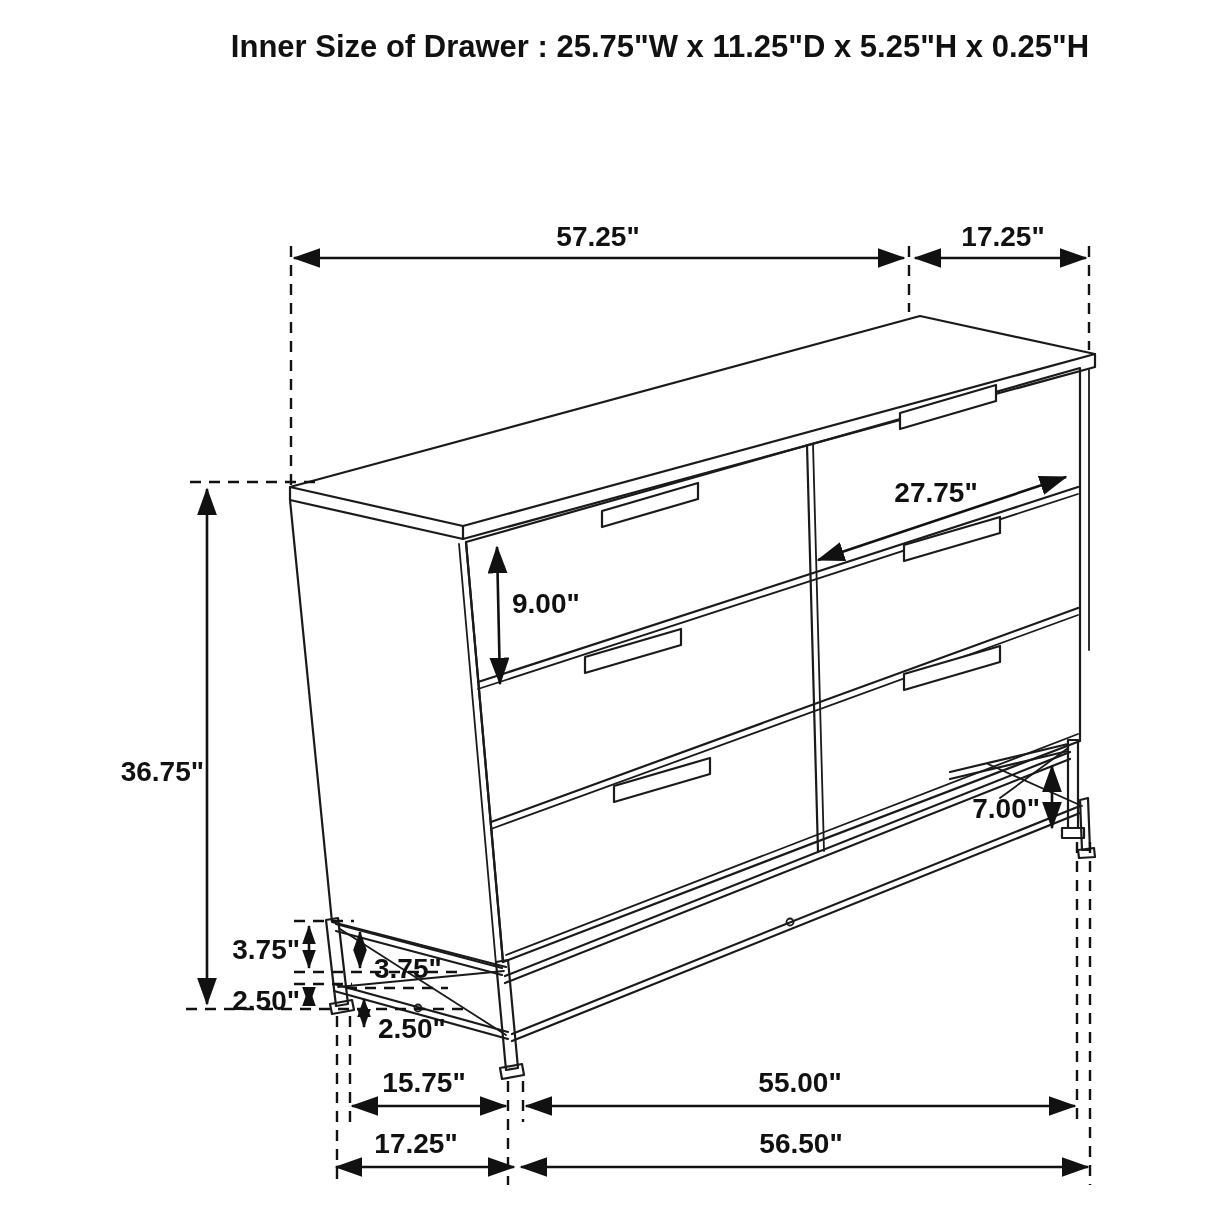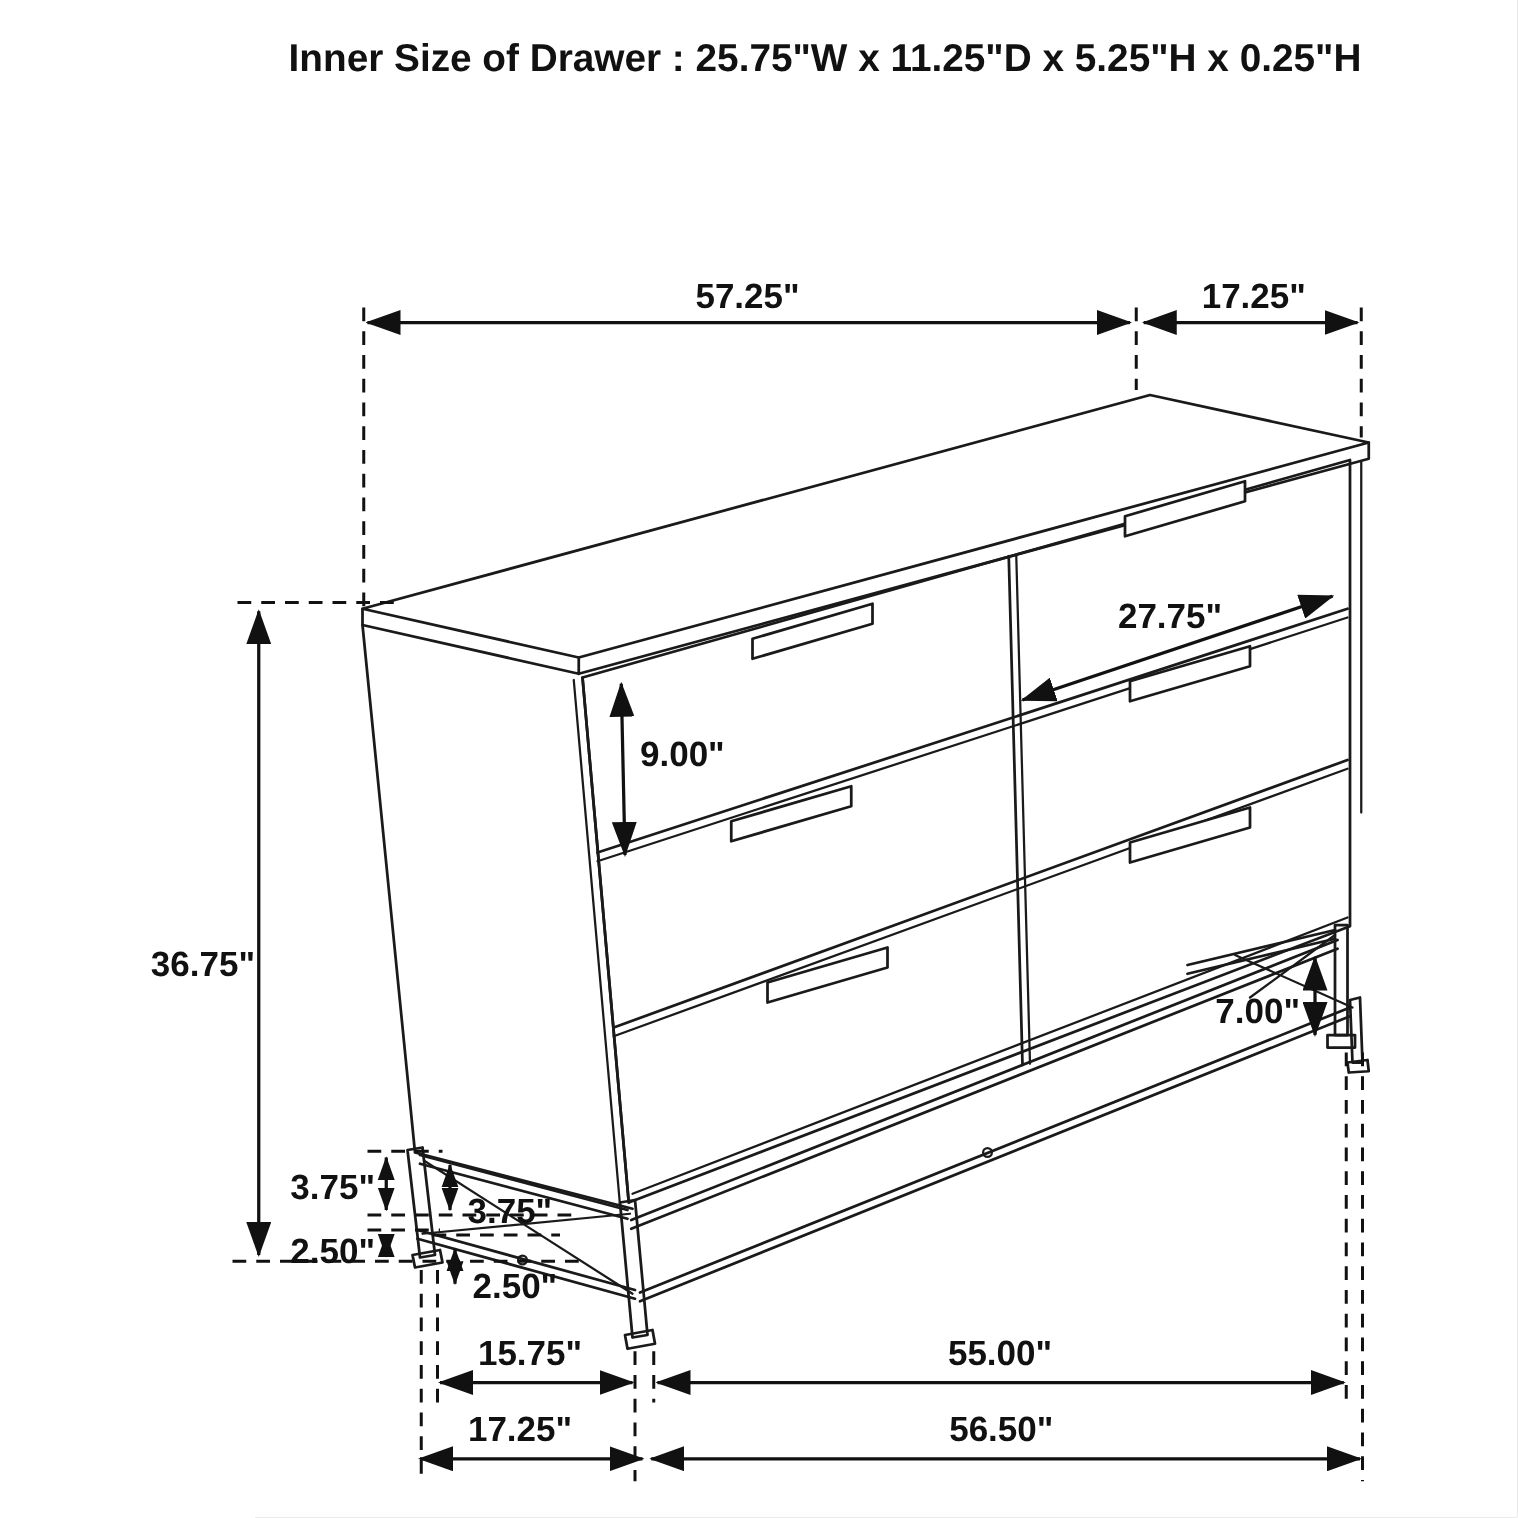--- a/index.html
+++ b/index.html
@@ -1,16 +1,16 @@
 <!DOCTYPE html>
 <html><head>
 <meta charset="utf-8">
 <style>
   html,body{margin:0;padding:0;background:#ffffff;}
-  .page{position:relative;width:1214px;height:1214px;background:#a3a3a3;
+  .page{position:relative;width:1214px;height:1214px;background:#c4b5fd;
         font-family:"Liberation Sans", sans-serif;overflow:hidden;}
   svg{display:block;}
   .draw{stroke:#1a1a1a;fill:none;stroke-width:2.2;stroke-linejoin:round;stroke-linecap:round;}
   .thin{stroke-width:1.8;}
   .fillw{fill:#ffffff;stroke:#1a1a1a;stroke-width:2.2;stroke-linejoin:round;}
   .dimline{stroke:#111111;stroke-width:2.6;fill:none;}
   .ext{stroke:#111111;stroke-width:2.4;fill:none;stroke-dasharray:11 8;}
   .dimtxt{fill:#111111;font-weight:bold;font-size:28px;font-family:"Liberation Sans",sans-serif;}
   .titletxt{fill:#111111;font-weight:bold;font-size:31px;font-family:"Liberation Sans",sans-serif;}
   .arr{fill:#111111;}

